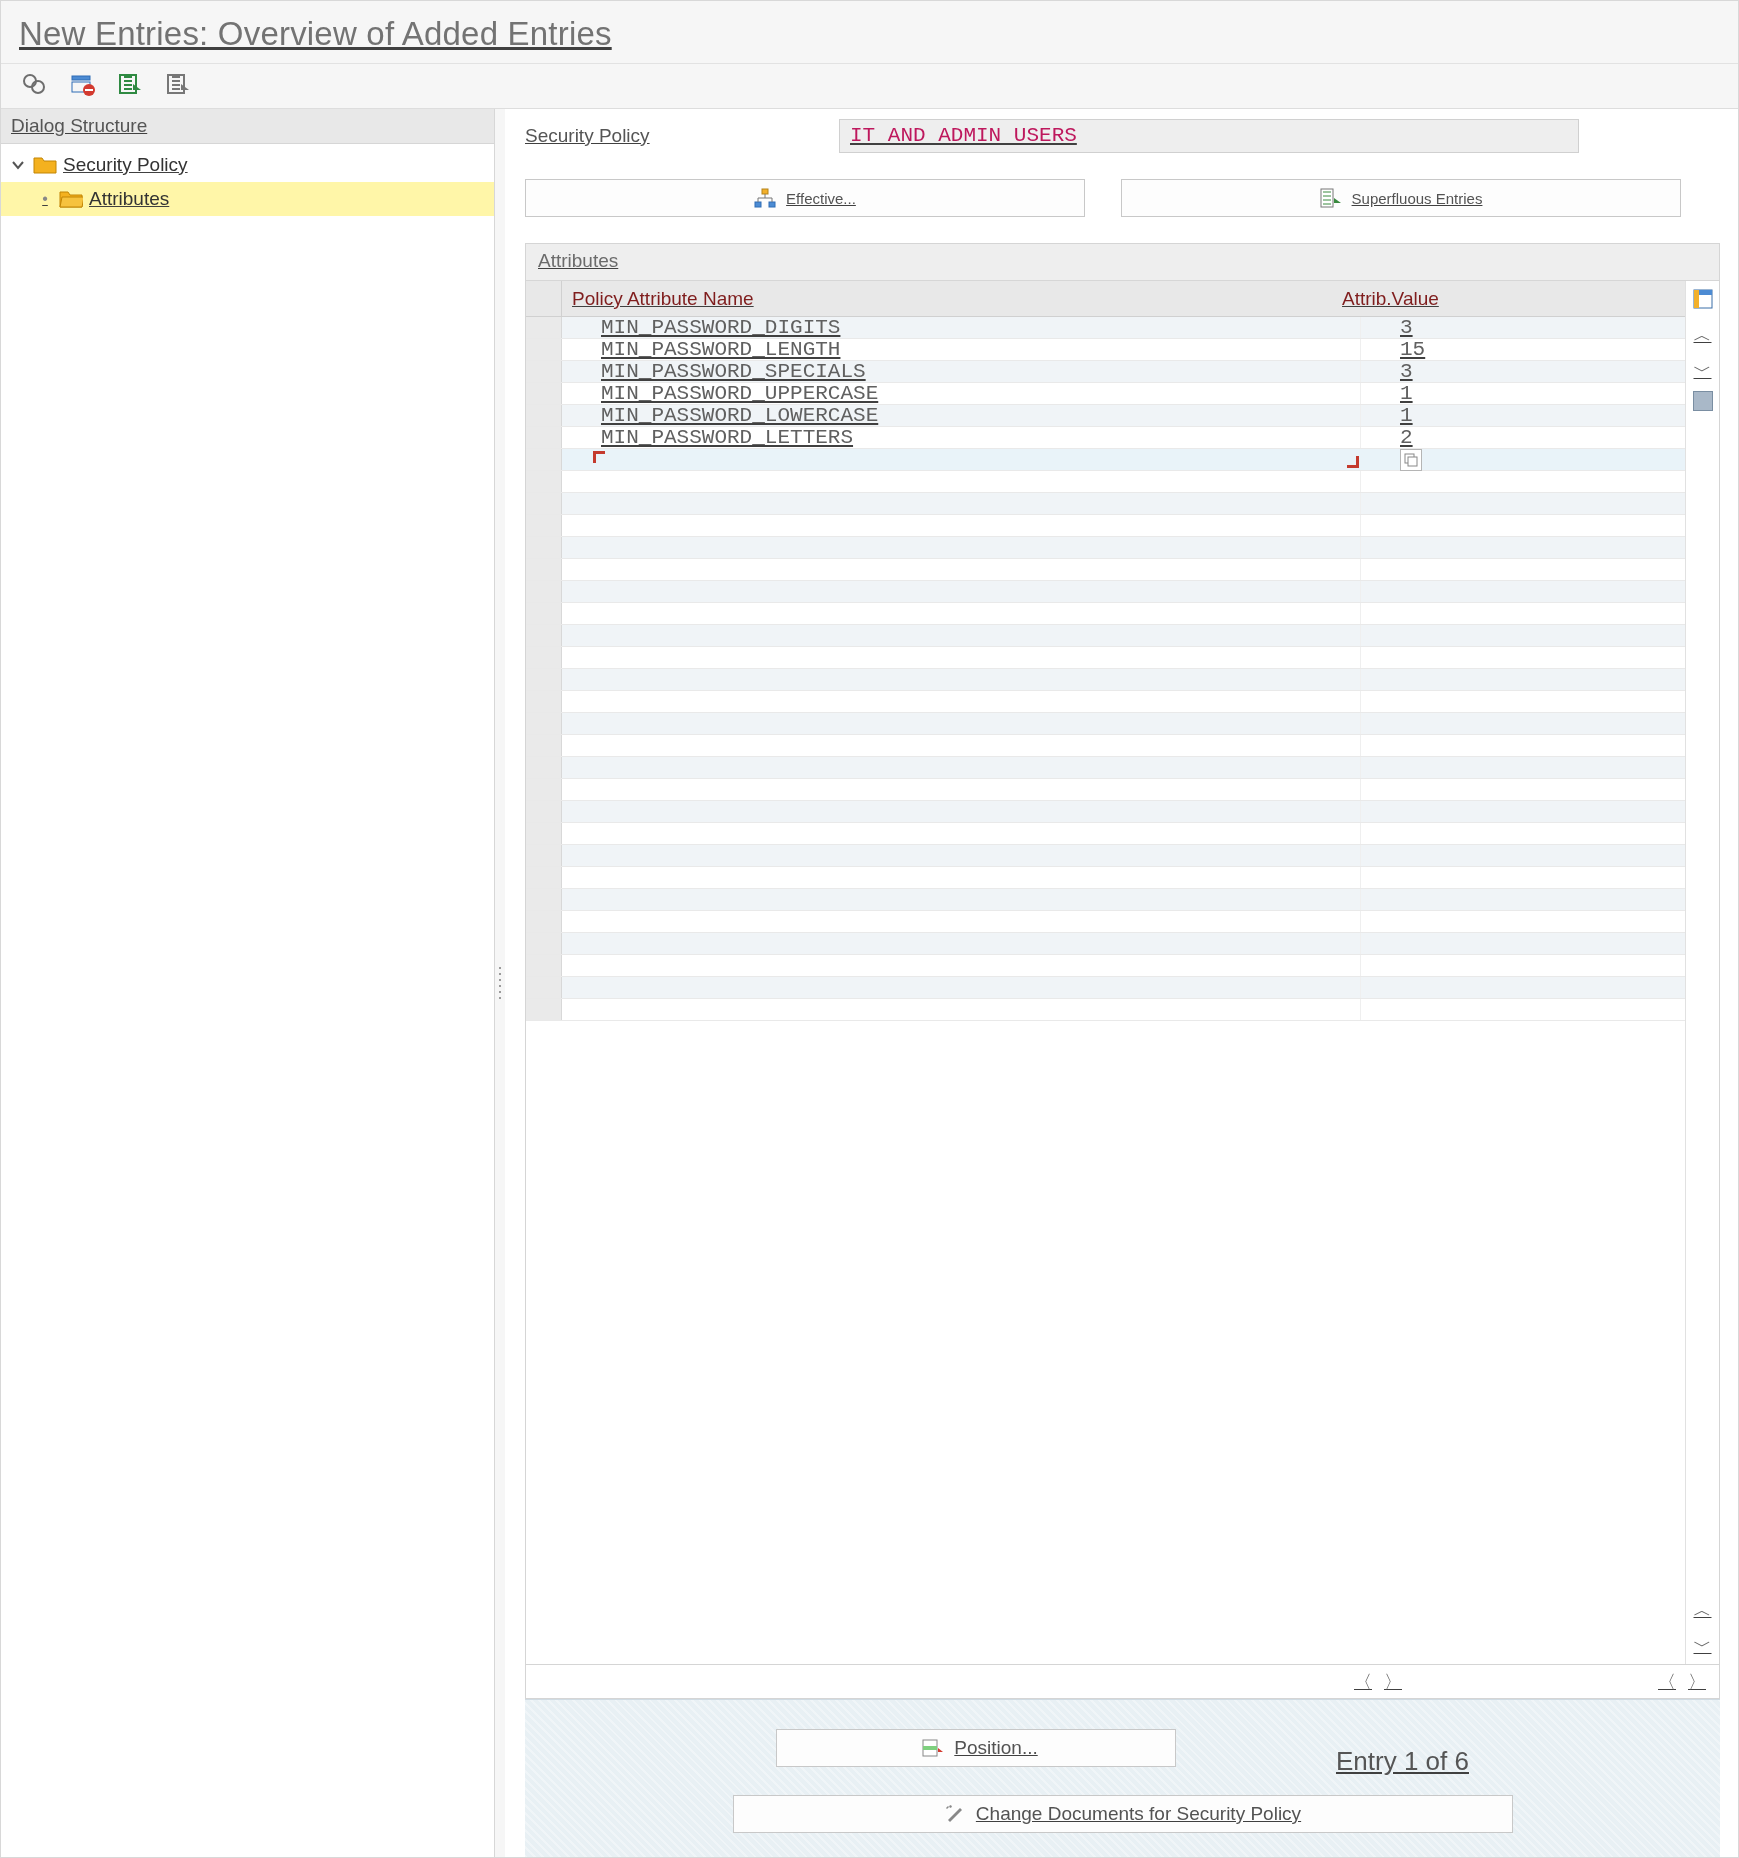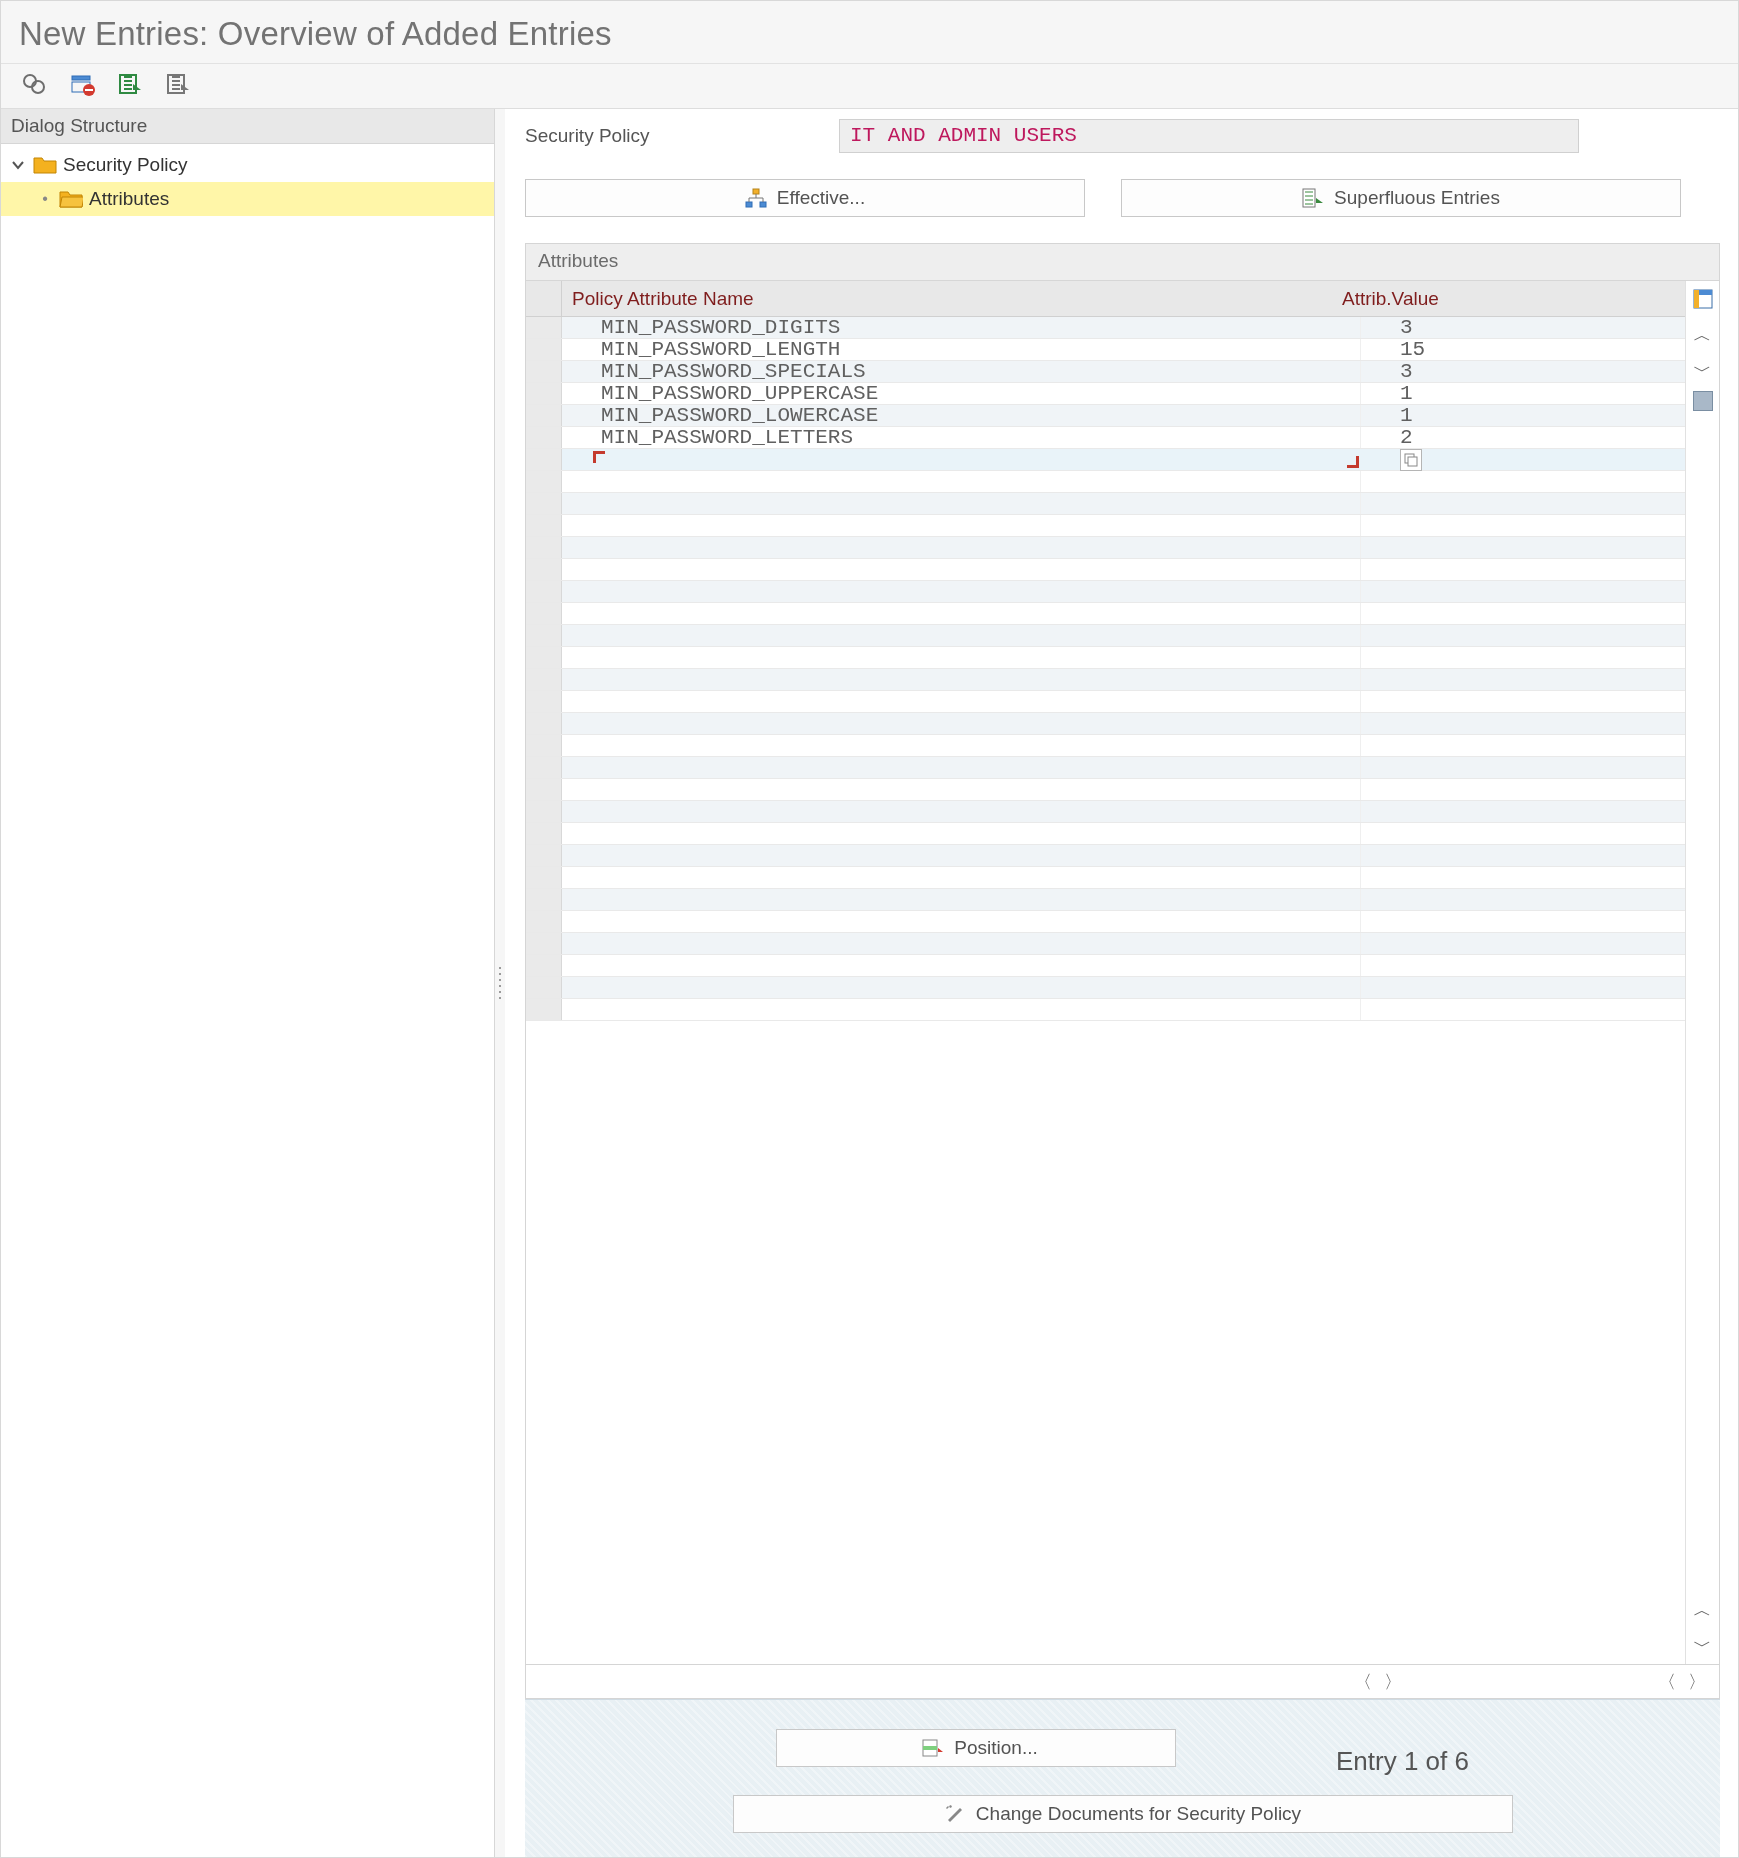--- a/index.html
+++ b/index.html
@@ -6,21 +6,21 @@
   html, body {
     margin: 0; padding: 0;
     font-family: Arial, Helvetica, sans-serif;
     font-size: 18px;
     background: #f6f6f6;
     color: #404040;
     width: 1739px;
     height: 1858px;
     overflow: hidden;
   }
-  .app { width: 1739px; height: 1858px; border: 1px solid #d8d8d8; display: flex; flex-direction: column; background: #f6f6f6; }
+  .app { width: 1739px; height: 1858px; border: 1px solid #d8d8d8; display: flex; flex-direction: column; background: #f6f6f6; text-decoration: underline; }
 
   
   .title-bar { padding: 14px 18px 10px; border-bottom: 1px solid #e2e2e2; }
   .title-text { font-size: 33px; font-weight: 400; color: #737373; letter-spacing: 0.2px; }
 
   
   .toolbar { display: flex; align-items: center; gap: 18px; padding: 6px 18px 10px; border-bottom: 1px solid #ddd; }
   .tb-btn { width: 30px; height: 28px; display: flex; align-items: center; justify-content: center; cursor: pointer; }
   .tb-btn svg { display: block; }
 
@@ -44,21 +44,21 @@
 
   
   .right { flex: 1; display:flex; background:#fff; }
   .right-inner { flex:1; display:flex; flex-direction:column; padding: 10px 18px 0 20px; min-width:0; }
 
   .policy-row { display:flex; align-items:center; gap: 24px; }
   .policy-label { font-size: 19px; color: #555; min-width: 290px; }
   .readonly-field { flex:0 0 740px; height: 34px; background:#eeeeee; border:1px solid #d0d0d0; padding: 4px 10px; color:#be185d; font-family: "Courier New", monospace; font-size:21px; }
 
   .button-row { display:flex; gap: 36px; margin-top: 26px; }
-  .long-btn { height: 38px; border:1px solid #c8c8c8; background:#fdfdfd; display:flex; align-items:center; justify-content:center; gap:10px; cursor:pointer; font-size:19px; color:#535353; width: 560px; }
+  .long-btn { height: 38px; border:1px solid #c8c8c8; background:#fdfdfd; display:flex; align-items:center; justify-content:center; gap:10px; cursor:pointer; font-size:15px; color:#535353; width: 560px; }
 
   
   .grid-wrap { margin-top: 26px; border:1px solid #d5d5d5; display:flex; flex-direction:column; flex:1; min-height:0; }
   .grid-title { background:#eeeeee; border-bottom:1px solid #d6d6d6; padding:6px 12px 8px; font-size:19px; color:#6b6b6b; }
   .grid-body-row { display:flex; flex:1; min-height:0; }
   .grid-main { flex:1; display:flex; flex-direction:column; min-width:0; }
   .grid-head { display:flex; height:36px; background:#e8e8e8; border-bottom:1px solid #d0d0d0; }
   .rowmarker-head { width:36px; border-right:1px solid #d0d0d0; background:#e8e8e8; }
   .col { display:flex; align-items:center; padding: 0 10px; font-size:19px; color:#7f1d1d; }
   .col-name { flex: 0 0 770px; border-right:1px solid #ffffff00; }

